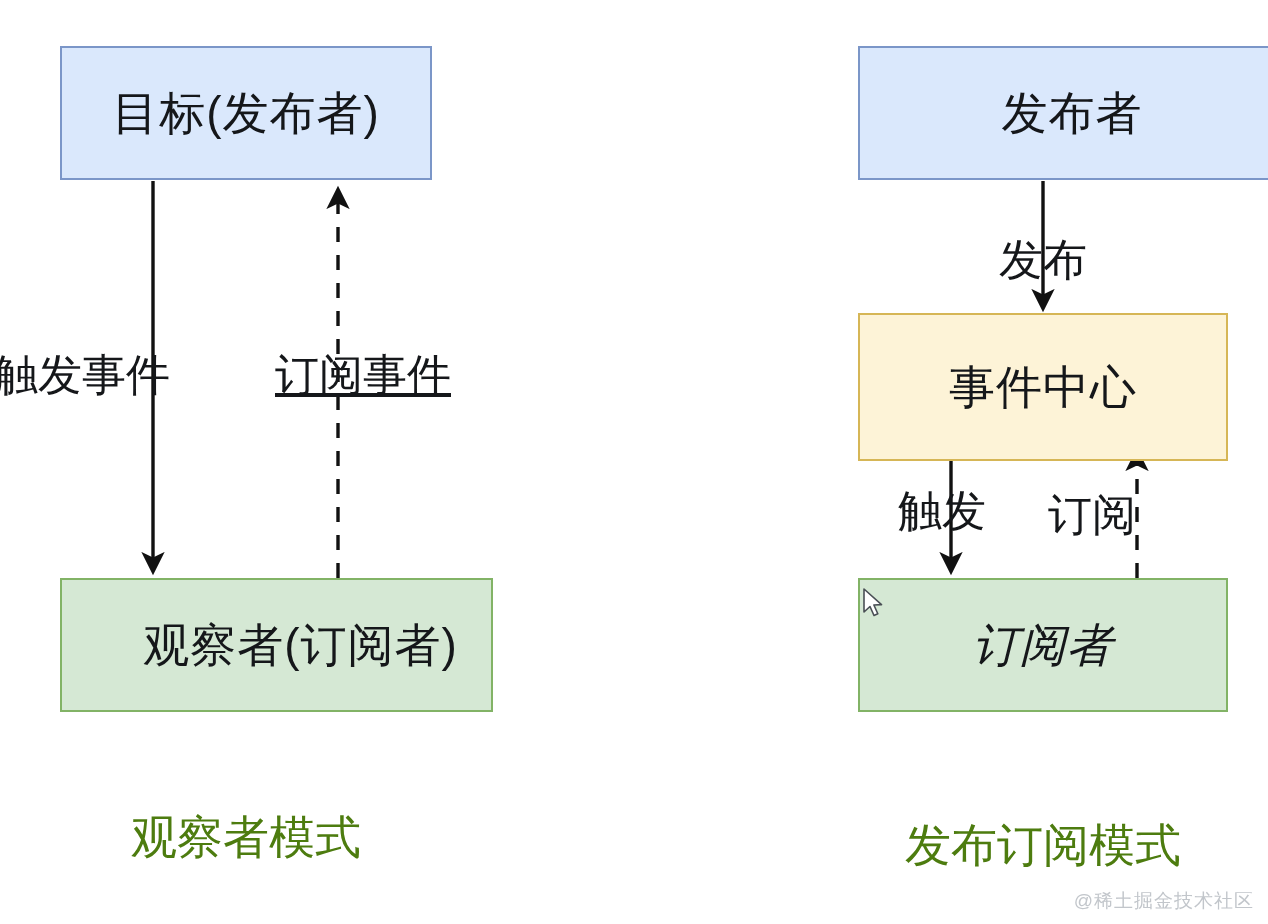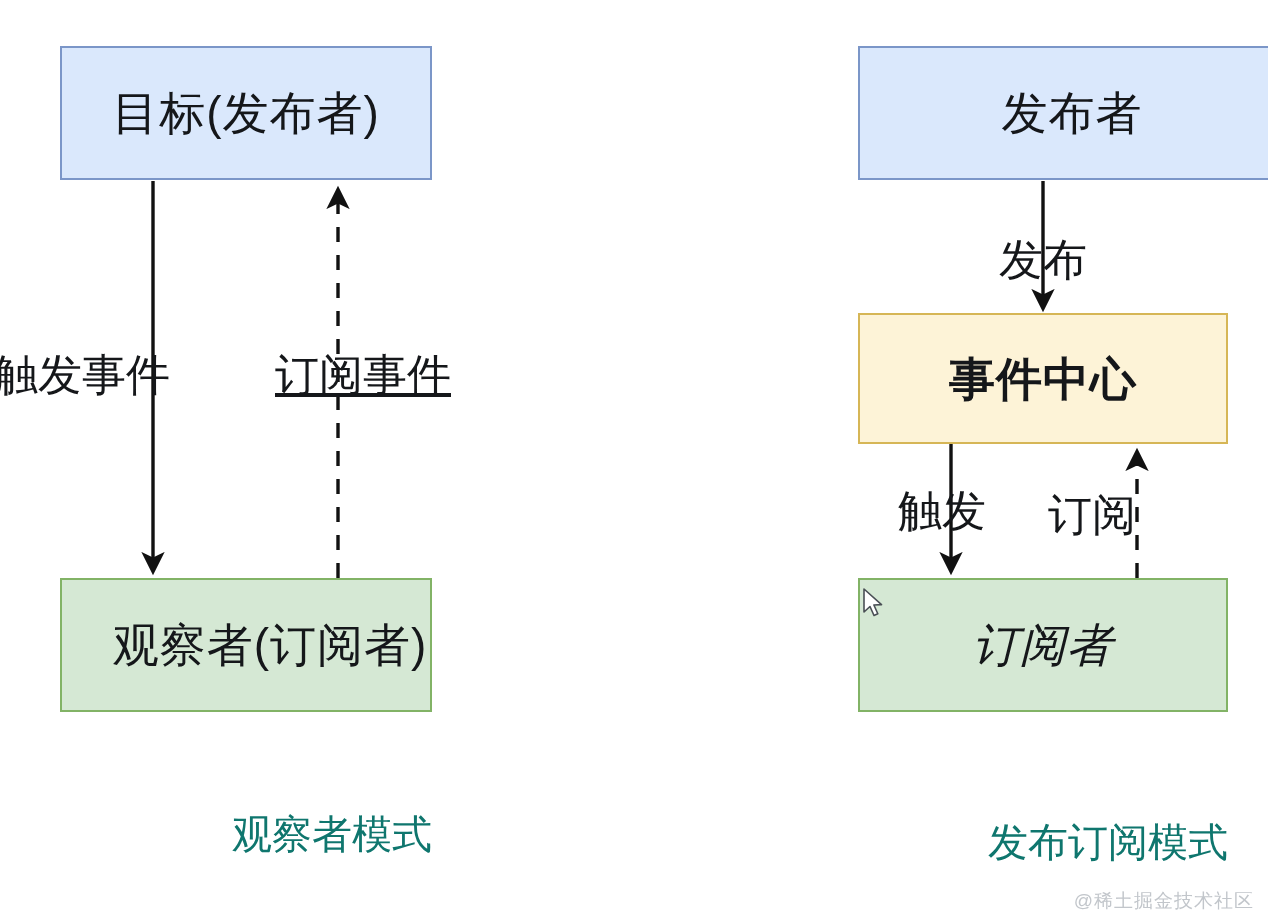--- a/index.html
+++ b/index.html
@@ -49,25 +49,25 @@
     font-size: 44px;
     line-height: 1;
     color: #15171a;
     white-space: nowrap;
     user-select: none;
   }
 
   
   .caption {
     position: absolute;
-    font-size: 40px;
+    font-size: 46px;
     line-height: 1;
-    color: #0f766e;
+    color: #4d7c0f;
     white-space: nowrap;
-    text-align: right;
+    text-align: center;
     user-select: none;
   }
 
   
   .watermark {
     position: absolute;
     right: 14px;
     bottom: 10px;
     font-size: 19px;
     color: #c2c6cb;
@@ -106,31 +106,31 @@
 
     <line x1="1043" y1="181" x2="1043" y2="308" stroke="#111111" stroke-width="3.4" marker-end="url(#arrow-solid)"></line>
 
     <line x1="951" y1="444" x2="951" y2="571" stroke="#111111" stroke-width="3.4" marker-end="url(#arrow-solid)"></line>
 
     <line x1="1137" y1="578" x2="1137" y2="452" stroke="#111111" stroke-width="3.4" stroke-dasharray="15 13" marker-end="url(#arrow-dashed)"></line>
   </svg>
 
   <div class="node blue" style="left:60px; top:46px; width:372px; height:134px;">目标(发布者)</div>
 
-  <div class="node green" style="left:60px; top:578px; width:372px; height:134px;padding-left:48px;">观察者(订阅者)</div>
+  <div class="node green" style="left:60px; top:578px; width:433px; height:134px;padding-left:48px;">观察者(订阅者)</div>
 
   <div class="edge-label" style="left:-6px; top:353px;">触发事件</div>
 
   <div class="edge-label" style="left:275px; top:353px;text-decoration:underline;">订阅事件</div>
 
   <div class="caption" style="left:60px; top:814px; width:372px;">观察者模式</div>
 
   <div class="node blue" style="left:858px; top:46px; width:428px; height:134px;">发布者</div>
 
-  <div class="node amber" style="left:858px; top:313px; width:370px; height:131px;font-weight:bold;">事件中心</div>
+  <div class="node amber" style="left:858px; top:313px; width:370px; height:148px;">事件中心</div>
 
   <div class="node green" style="left:858px; top:578px; width:370px; height:134px;font-style:italic;">订阅者</div>
 
   <div class="edge-label" style="left:999px; top:205px;margin-top:33px;">发布</div>
 
   <div class="edge-label" style="left:898px; top:489px;">触发</div>
 
   <div class="edge-label" style="left:1048px; top:493px;">订阅</div>
 
   <div class="caption" style="left:858px; top:814px; width:370px;margin-top:8px;">发布订阅模式</div>

